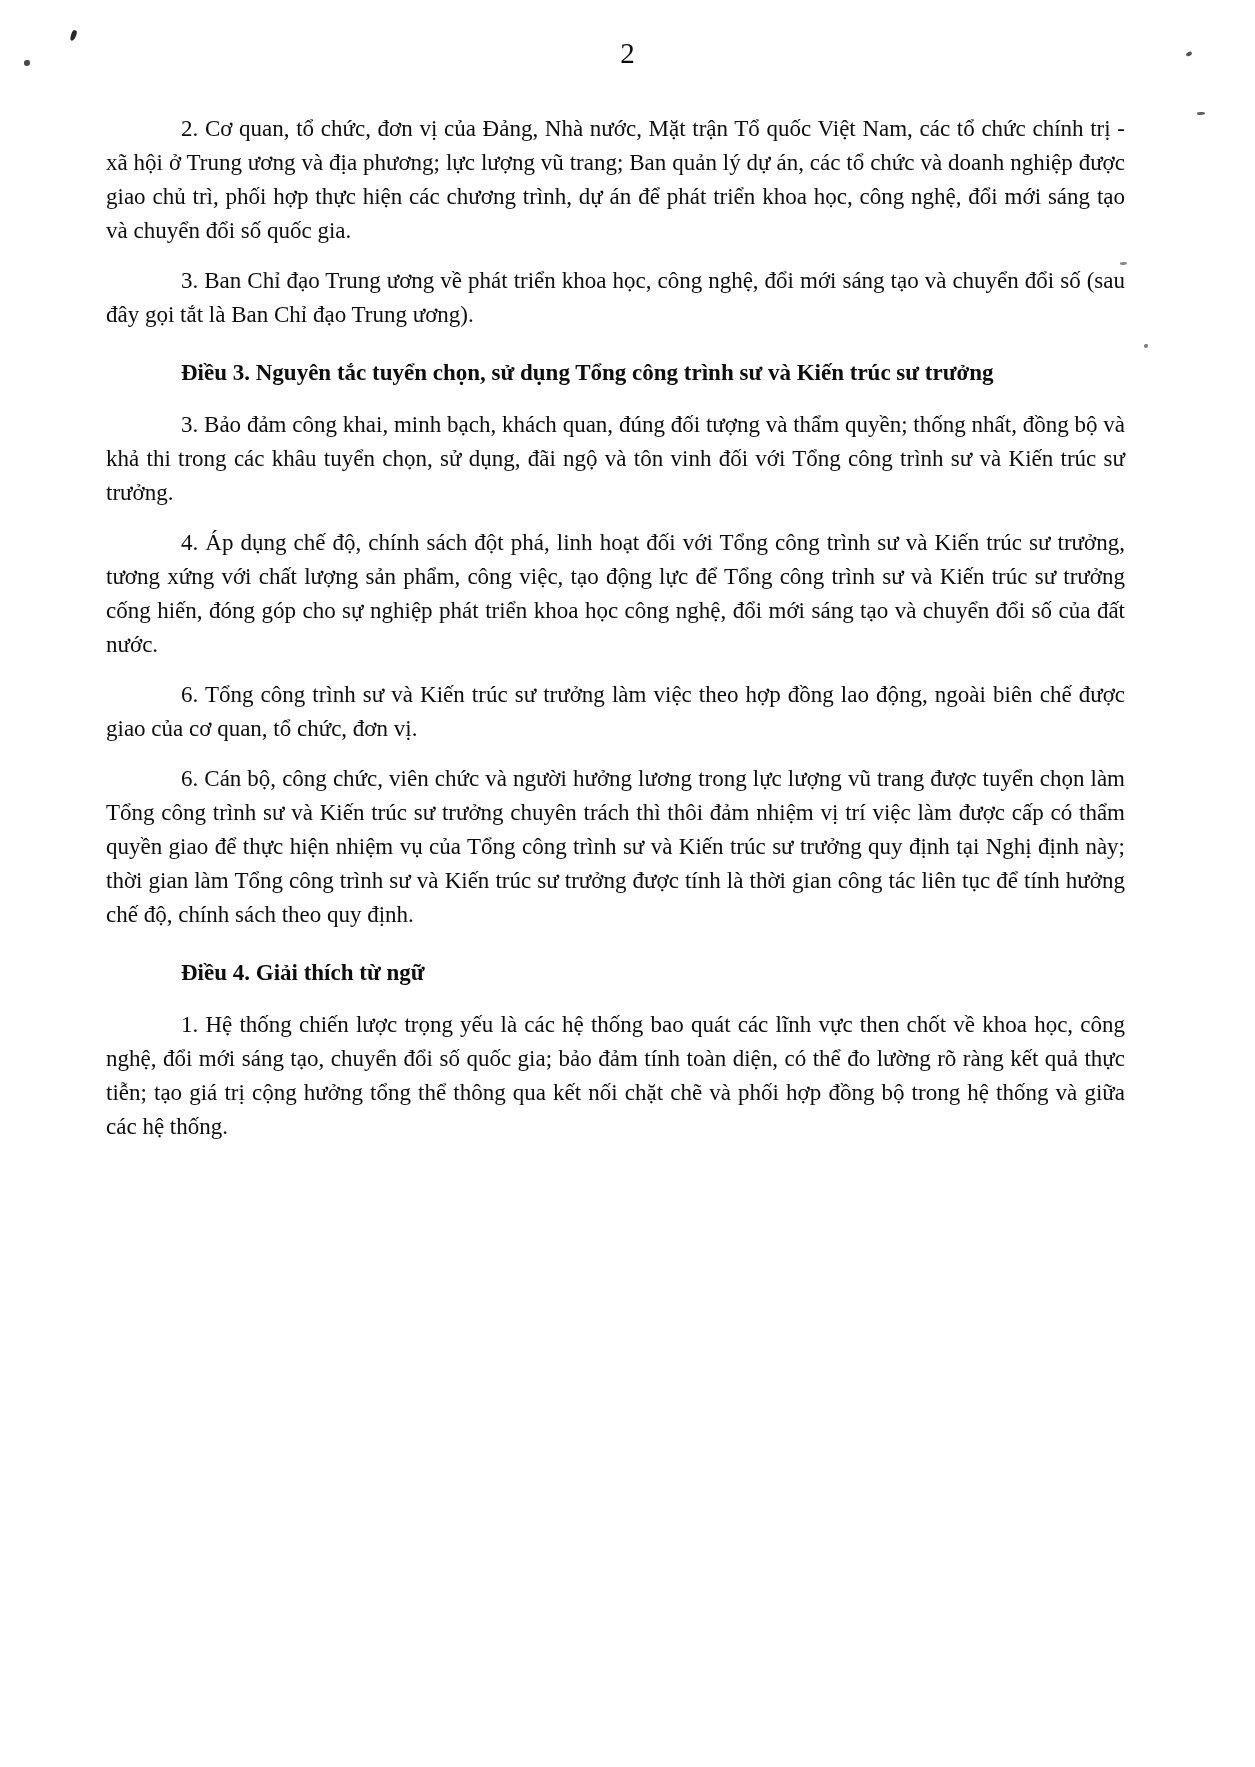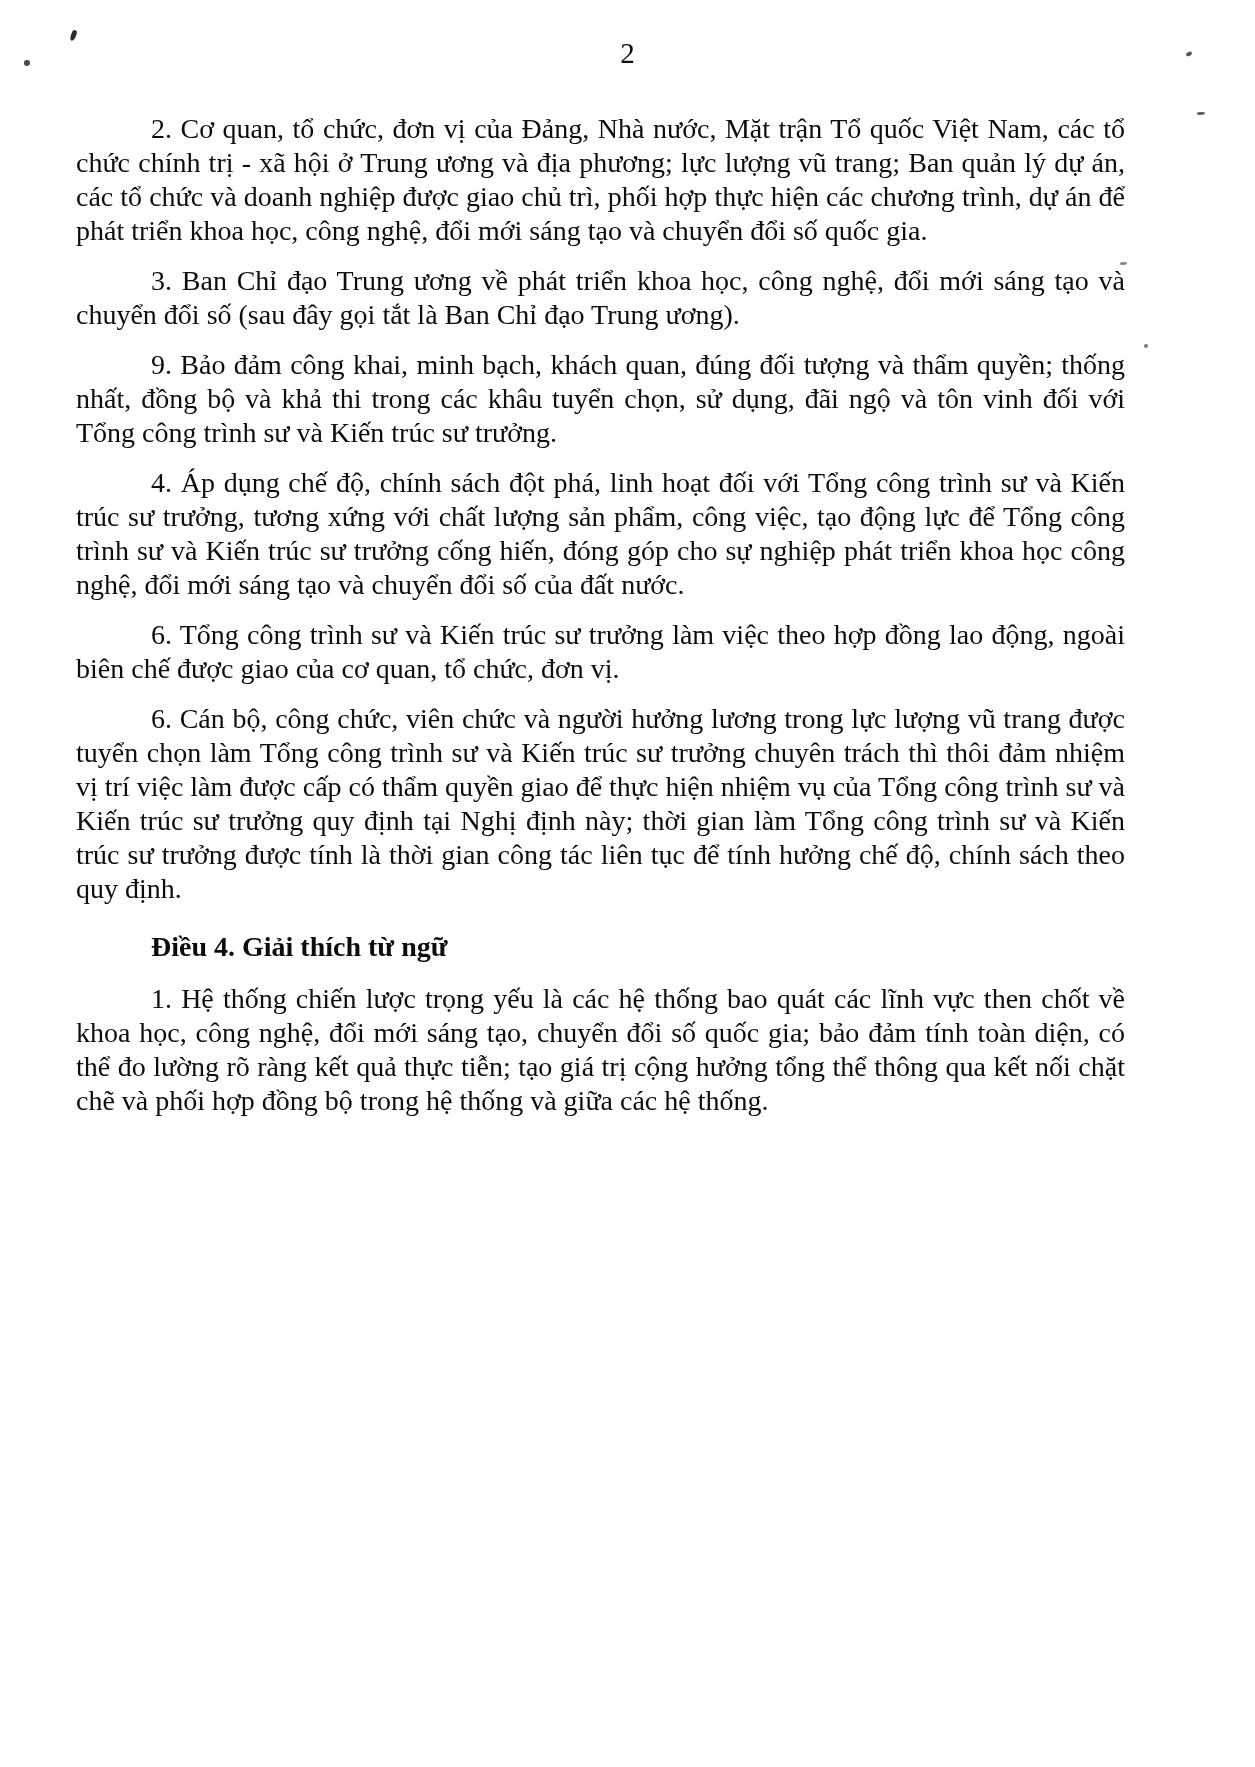--- a/index.html
+++ b/index.html
@@ -16,22 +16,22 @@
     font-family: "Liberation Serif", "DejaVu Serif", serif;
     color: #0d0d0d;
   }
   .page-number {
     text-align: center;
     padding-top: 36px;
     font-size: 29px;
     line-height: 34px;
   }
   .content {
-    padding: 42px 130px 0 76px;
-    font-size: 28px;
+    padding: 42px 130px 0 106px;
+    font-size: 23px;
     line-height: 34px;
     text-align: justify;
   }
   .content p {
     margin: 0 0 16px 0;
     text-indent: 75px;
   }
   .content p.heading {
     font-weight: bold;
     margin: 24px 0 18px 0;
@@ -59,21 +59,22 @@
   <div class="speck s3"></div>
   <div class="speck s4"></div>
   <div class="speck s5"></div>
   <div class="speck s6"></div>
 
   <div class="page-number">2</div>
 
   <div class="content">
     <p class="body">2. Cơ quan, tổ chức, đơn vị của Đảng, Nhà nước, Mặt trận Tổ quốc Việt Nam, các tổ chức chính trị - xã hội ở Trung ương và địa phương; lực lượng vũ trang; Ban quản lý dự án, các tổ chức và doanh nghiệp được giao chủ trì, phối hợp thực hiện các chương trình, dự án để phát triển khoa học, công nghệ, đổi mới sáng tạo và chuyển đổi số quốc gia.</p>
     <p class="body">3. Ban Chỉ đạo Trung ương về phát triển khoa học, công nghệ, đổi mới sáng tạo và chuyển đổi số (sau đây gọi tắt là Ban Chỉ đạo Trung ương).</p>
-    <p class="body">9. Bảo đảm công khai, minh bạch, khách quan, đúng đối tượng và thẩm quyền; thống nhất, đồng bộ và khả thi trong các khâu tuyển chọn, sử dụng, đãi ngộ và tôn vinh đối với Tổng công trình sư và Kiến trúc sư trưởng.</p>
+    <p class="heading">Điều 3. Nguyên tắc tuyển chọn, sử dụng Tổng công trình sư và Kiến trúc sư trưởng</p>
+    <p class="body">3. Bảo đảm công khai, minh bạch, khách quan, đúng đối tượng và thẩm quyền; thống nhất, đồng bộ và khả thi trong các khâu tuyển chọn, sử dụng, đãi ngộ và tôn vinh đối với Tổng công trình sư và Kiến trúc sư trưởng.</p>
     <p class="body">4. Áp dụng chế độ, chính sách đột phá, linh hoạt đối với Tổng công trình sư và Kiến trúc sư trưởng, tương xứng với chất lượng sản phẩm, công việc, tạo động lực để Tổng công trình sư và Kiến trúc sư trưởng cống hiến, đóng góp cho sự nghiệp phát triển khoa học công nghệ, đổi mới sáng tạo và chuyển đổi số của đất nước.</p>
     <p class="body">6. Tổng công trình sư và Kiến trúc sư trưởng làm việc theo hợp đồng lao động, ngoài biên chế được giao của cơ quan, tổ chức, đơn vị.</p>
     <p class="body">6. Cán bộ, công chức, viên chức và người hưởng lương trong lực lượng vũ trang được tuyển chọn làm Tổng công trình sư và Kiến trúc sư trưởng chuyên trách thì thôi đảm nhiệm vị trí việc làm được cấp có thẩm quyền giao để thực hiện nhiệm vụ của Tổng công trình sư và Kiến trúc sư trưởng quy định tại Nghị định này; thời gian làm Tổng công trình sư và Kiến trúc sư trưởng được tính là thời gian công tác liên tục để tính hưởng chế độ, chính sách theo quy định.</p>
     <p class="heading">Điều 4. Giải thích từ ngữ</p>
     <p class="body">1. Hệ thống chiến lược trọng yếu là các hệ thống bao quát các lĩnh vực then chốt về khoa học, công nghệ, đổi mới sáng tạo, chuyển đổi số quốc gia; bảo đảm tính toàn diện, có thể đo lường rõ ràng kết quả thực tiễn; tạo giá trị cộng hưởng tổng thể thông qua kết nối chặt chẽ và phối hợp đồng bộ trong hệ thống và giữa các hệ thống.</p>
   </div>
 
 </div>
 
 </body></html>

